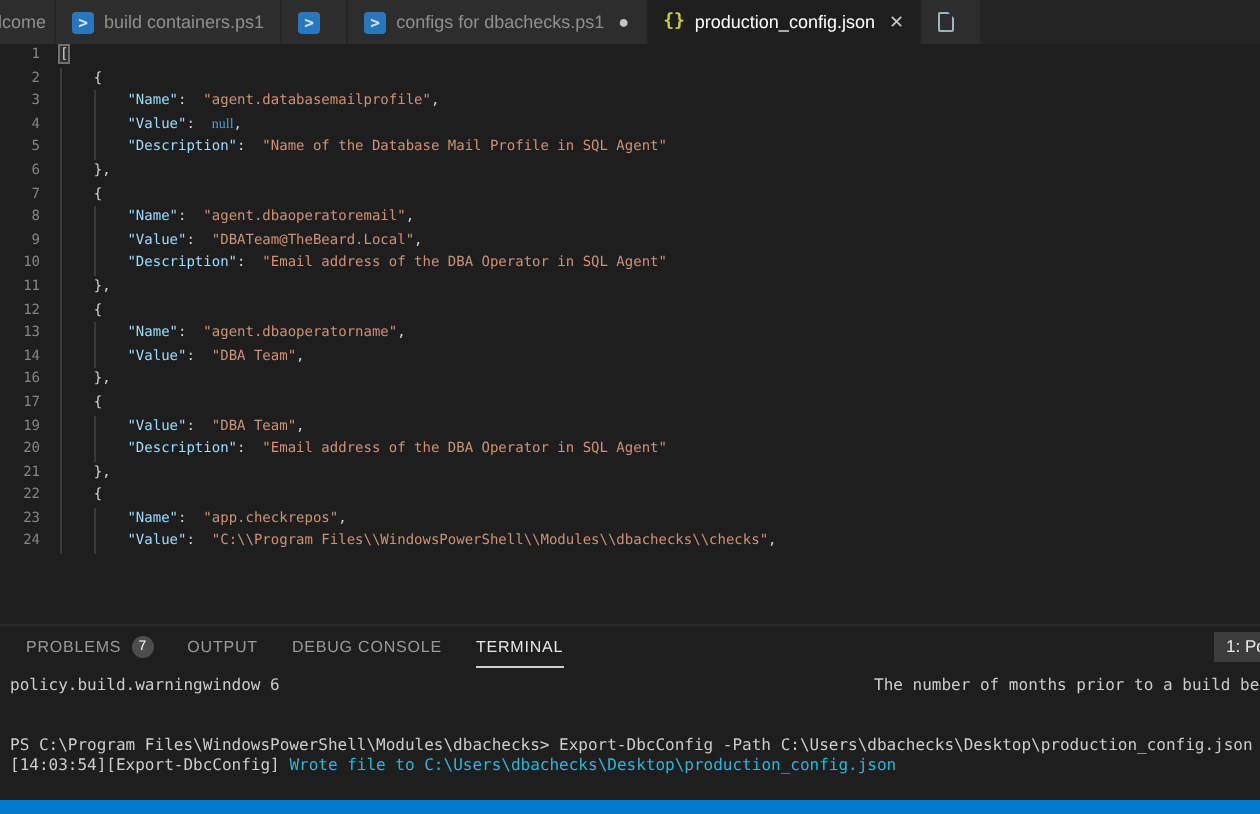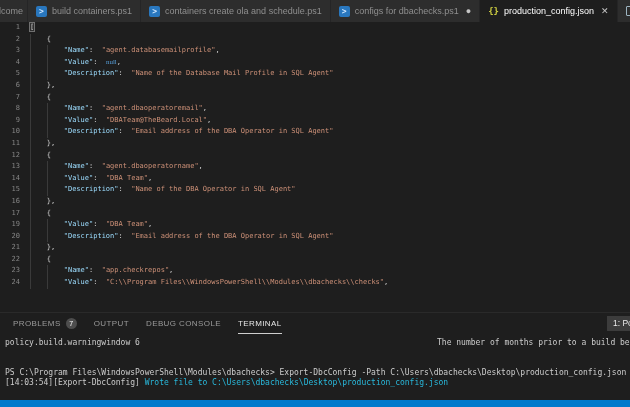--- a/index.html
+++ b/index.html
@@ -120,21 +120,20 @@
   <div class="tab-bar" id="tabbar">
       <div class="tab first">
         <span class="tab-label">lcome</span>
       </div>
       <div class="tab">
         <span class="ico-ps">&gt;</span>
         <span class="tab-label">build containers.ps1</span>
       </div>
       <div class="tab">
         <span class="ico-ps">&gt;</span>
-        <span class="tab-label">containers create ola and schedule.ps1</span>
       </div>
       <div class="tab">
         <span class="ico-ps">&gt;</span>
         <span class="tab-label">configs for dbachecks.ps1</span>
         <span class="tab-dot">●</span>
       </div>
       <div class="tab active">
         <span class="ico-json">{}</span>
         <span class="tab-label">production_config.json</span>
         <span class="tab-close">✕</span>
@@ -192,24 +191,20 @@
         <span class="gutter">12</span>
         <span class="code"><span class="guide" style="left: 0px;"></span><span class="tp">    {</span></span>
       </div>
       <div class="line">
         <span class="gutter">13</span>
         <span class="code"><span class="guide" style="left: 0px;"></span><span class="guide" style="left: 16.84px;"></span><span class="tp">        </span><span class="tk">"Name"</span><span class="tp">:  </span><span class="ts">"agent.dbaoperatorname"</span><span class="tp">,</span></span>
       </div>
       <div class="line">
         <span class="gutter">14</span>
         <span class="code"><span class="guide" style="left: 0px;"></span><span class="guide" style="left: 16.84px;"></span><span class="tp">        </span><span class="tk">"Value"</span><span class="tp">:  </span><span class="ts">"DBA Team"</span><span class="tp">,</span></span>
-      </div>
-      <div class="line">
-        <span class="gutter">15</span>
-        <span class="code"><span class="guide" style="left: 0px;"></span><span class="guide" style="left: 16.84px;"></span><span class="tp">        </span><span class="tk">"Description"</span><span class="tp">:  </span><span class="ts">"Name of the DBA Operator in SQL Agent"</span></span>
       </div>
       <div class="line">
         <span class="gutter">16</span>
         <span class="code"><span class="guide" style="left: 0px;"></span><span class="tp">    },</span></span>
       </div>
       <div class="line">
         <span class="gutter">17</span>
         <span class="code"><span class="guide" style="left: 0px;"></span><span class="tp">    {</span></span>
       </div>
       <div class="line">

